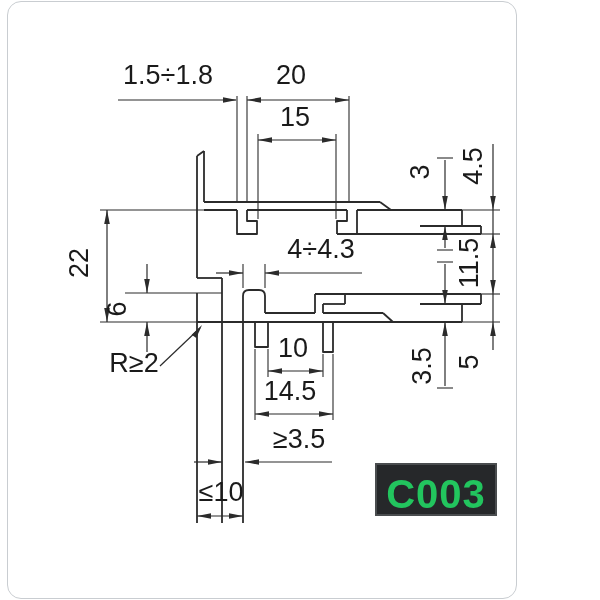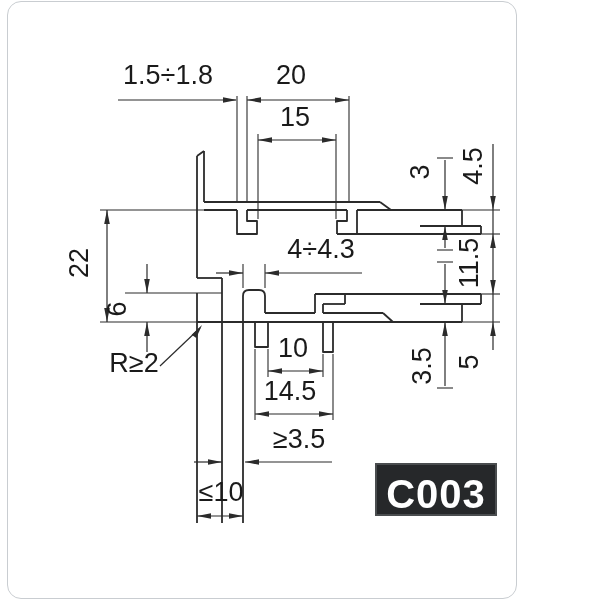--- a/index.html
+++ b/index.html
@@ -4,21 +4,21 @@
 <style>
   html,body{margin:0;padding:0;background:#ffffff;}
   #stage{position:relative;width:524px;height:600px;background:#ffffff;overflow:hidden;
          font-family:"Liberation Sans", sans-serif;}
   #frame{position:absolute;left:7px;right:7px;top:1px;bottom:1px;
          border:1px solid #c9cdd1;border-radius:14px;}
   #drawing-svg{position:absolute;left:0;top:0;}
   .badge{position:absolute;left:375px;top:463px;width:122px;height:53px;
          display:flex;align-items:center;justify-content:center;
          background:#26282a;border:2px solid #4a4d4f;box-sizing:border-box;}
-  .badge span{color:#ffffff;font-size:40px;font-weight:700;letter-spacing:1px;
+  .badge span{color:#22c55e;font-size:40px;font-weight:700;letter-spacing:1px;
          font-family:"Liberation Sans", sans-serif;margin-top:9px;}
 </style>
 </head>
 <body>
 
 <div id="stage">
   <div id="frame"></div>
   <svg id="drawing-svg" width="600" height="600" viewBox="0 0 600 600">
       <g fill="none" stroke="#2b2b2b" stroke-width="1.8" stroke-linejoin="round" stroke-linecap="butt">
         <path d="M197,156 L204,151"></path>

